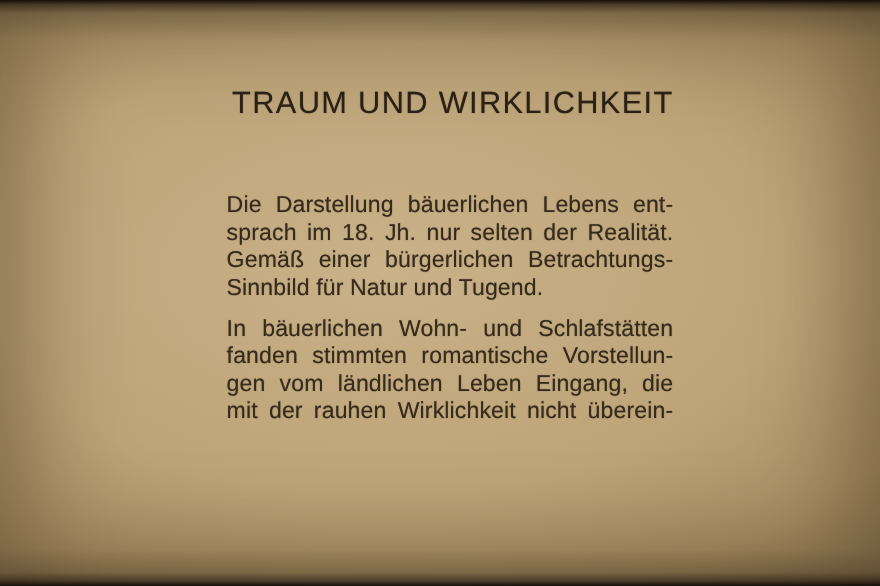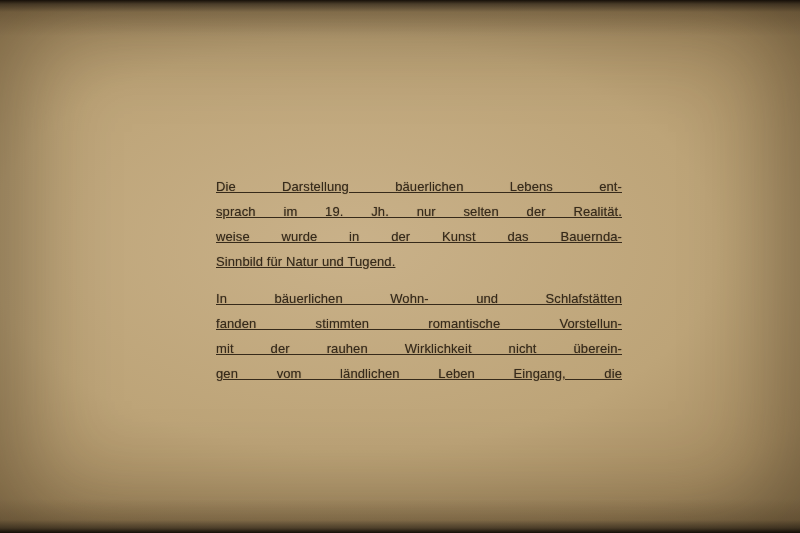--- a/index.html
+++ b/index.html
@@ -52,56 +52,56 @@
     top: 78px;
     width: 420px;
     font-size: 28px;
     letter-spacing: 1.2px;
     color: #2b2114;
     white-space: nowrap;
     text-shadow: 0 0 1px rgba(43,33,20,0.55);
   }
   .textblock {
     position: absolute;
-    left: 216px;
+    left: 206px;
     top: 174px;
     width: 406px;
     color: #362a1a;
-    font-size: 13px;
+    font-size: 21px;
     line-height: 25px;
     letter-spacing: 0.1px;
     text-shadow: 0 0 1px rgba(54,42,26,0.5);
-    text-decoration: underline;
   }
   .para { margin: 0 0 12px 0; }
   .line {
     text-align: justify;
     text-align-last: justify;
     white-space: normal;
   }
   .line.last {
     text-align-last: left;
   }
 </style>
 </head>
 <body>
 
 <div class="photo">
+  <div class="title">TRAUM UND WIRKLICHKEIT</div>
 
   <div class="textblock">
     <div class="para">
       <div class="line">Die Darstellung bäuerlichen Lebens ent-</div>
-      <div class="line">sprach im 19. Jh. nur selten der Realität.</div>
-      <div class="line">weise wurde in der Kunst das Bauernda-</div>
+      <div class="line">sprach im 18. Jh. nur selten der Realität.</div>
+      <div class="line">Gemäß einer bürgerlichen Betrachtungs-</div>
       <div class="line last">Sinnbild für Natur und Tugend.</div>
     </div>
     <div class="para">
       <div class="line">In bäuerlichen Wohn- und Schlafstätten</div>
       <div class="line">fanden stimmten romantische Vorstellun-</div>
+      <div class="line">gen vom ländlichen Leben Eingang, die</div>
       <div class="line">mit der rauhen Wirklichkeit nicht überein-</div>
-      <div class="line">gen vom ländlichen Leben Eingang, die</div>
     </div>
   </div>
 
   <div class="vignette"></div>
   <div class="edge-top"></div>
   <div class="edge-bottom"></div>
 </div>
 
 </body></html>

